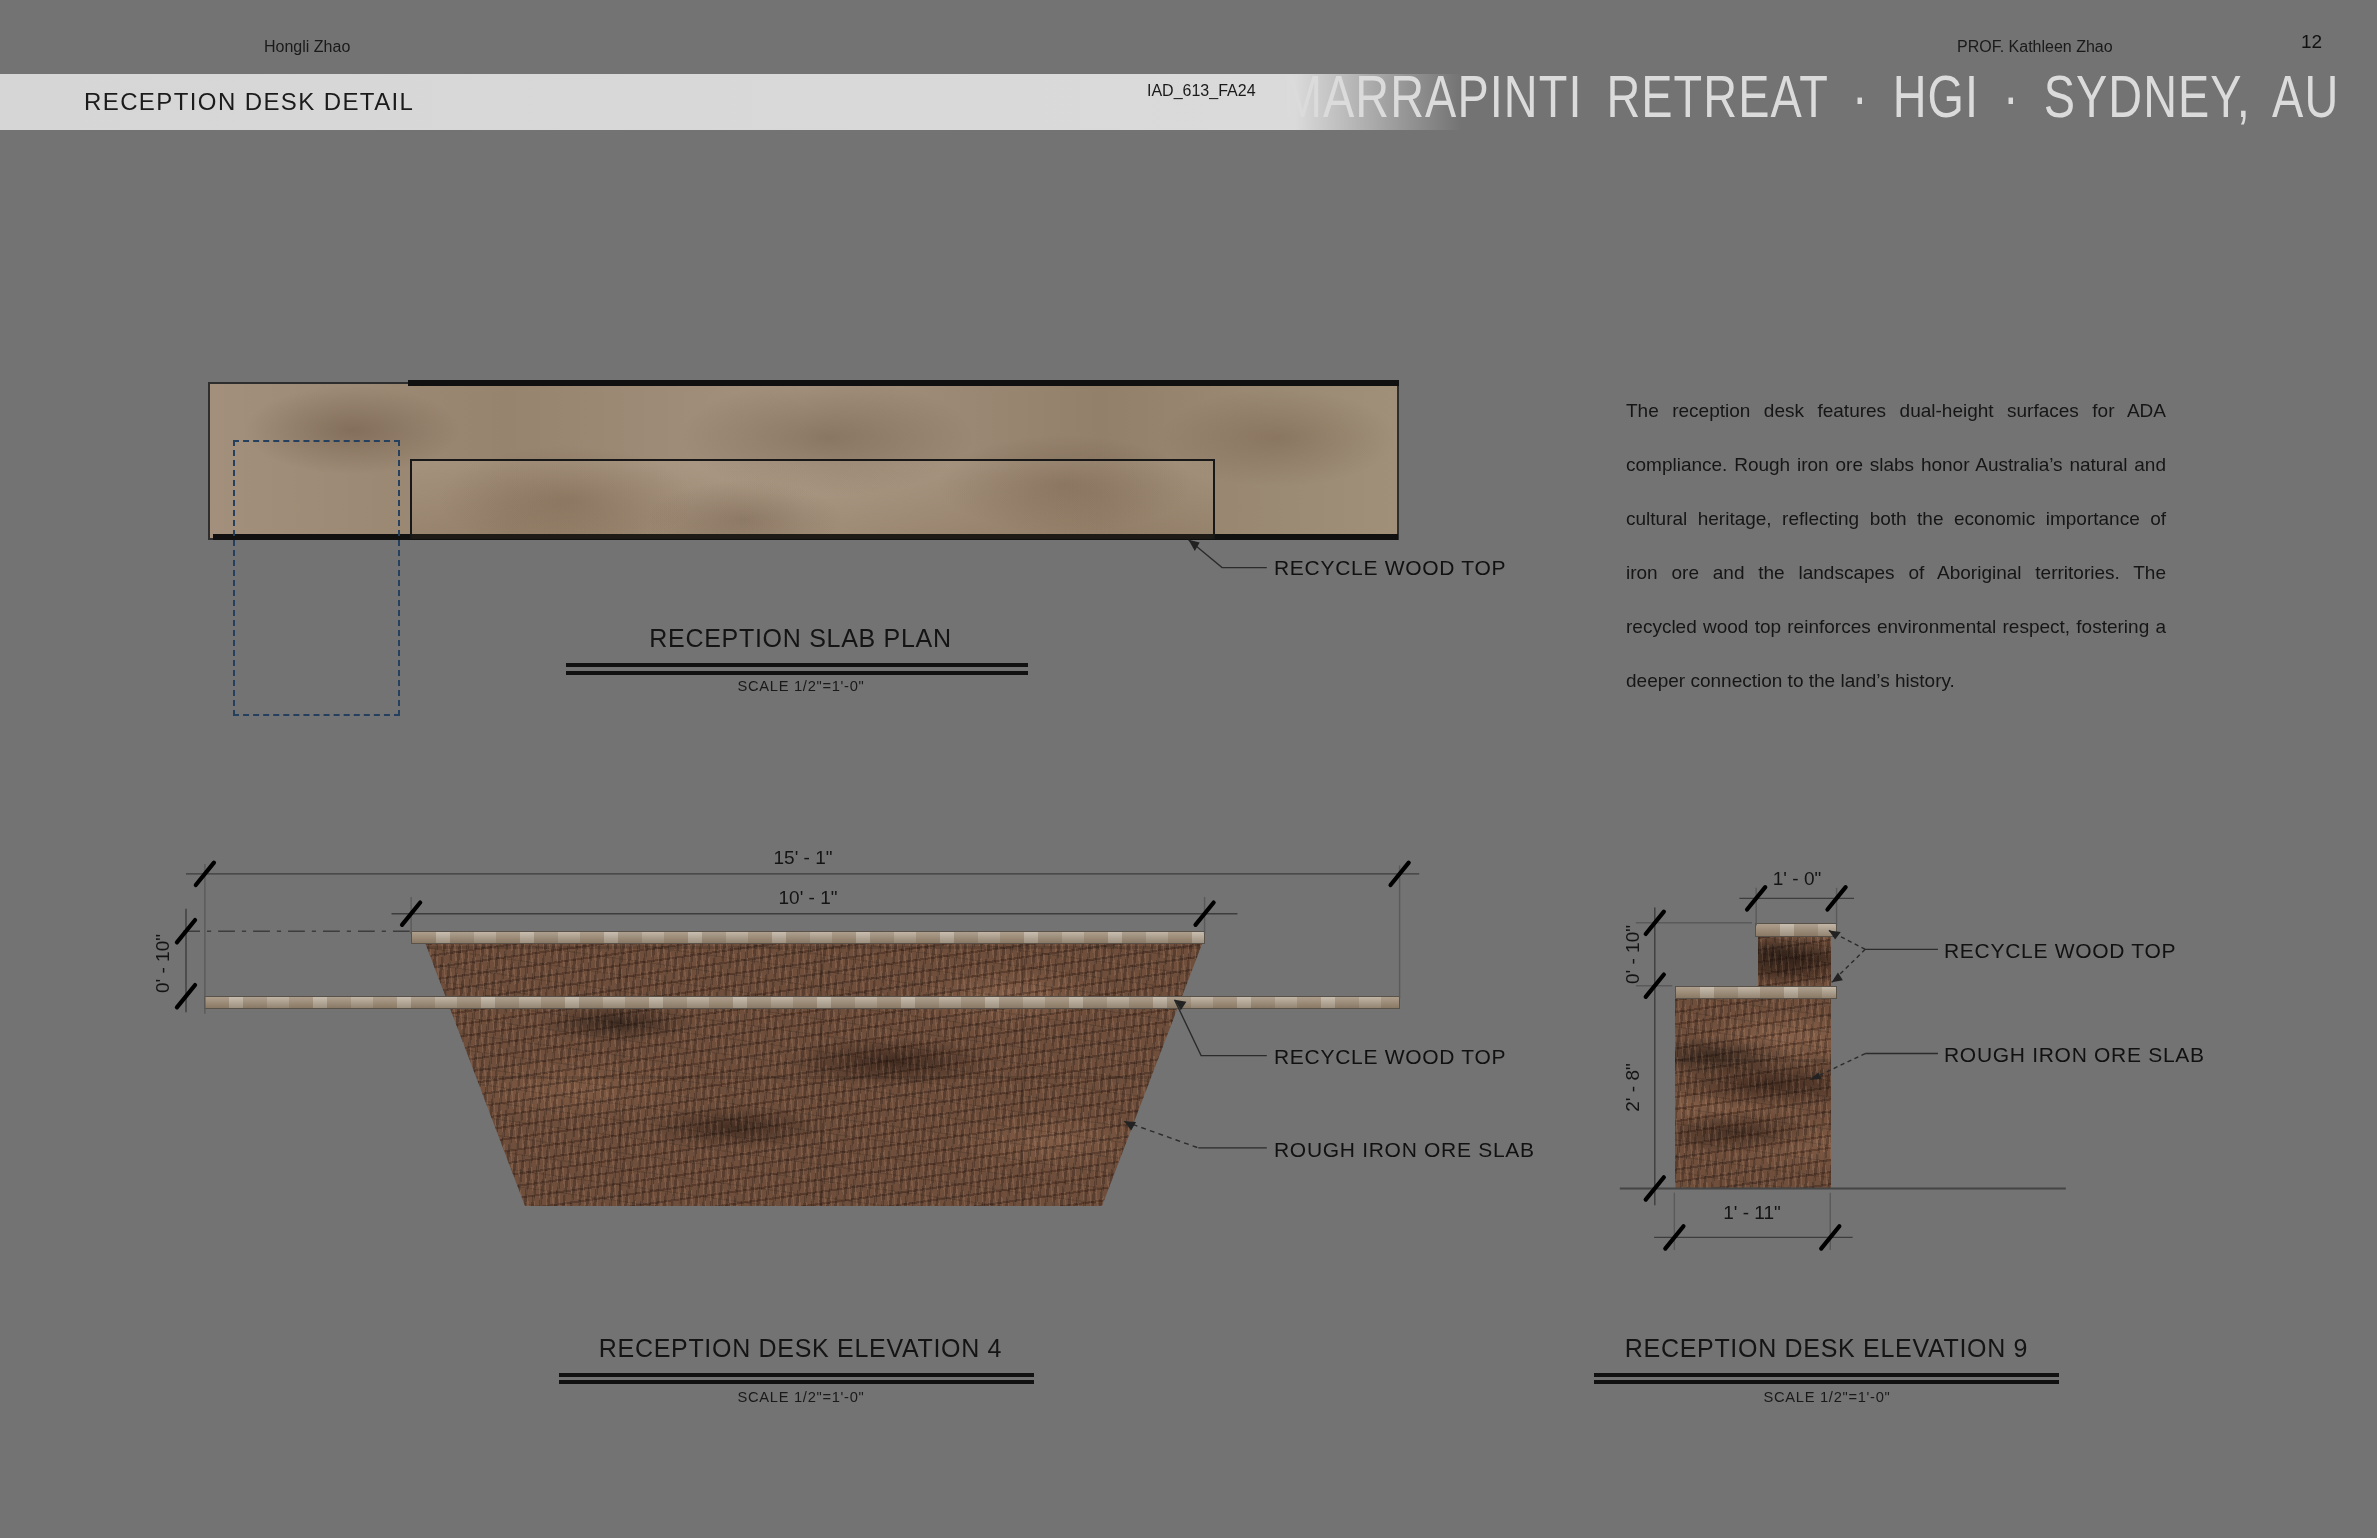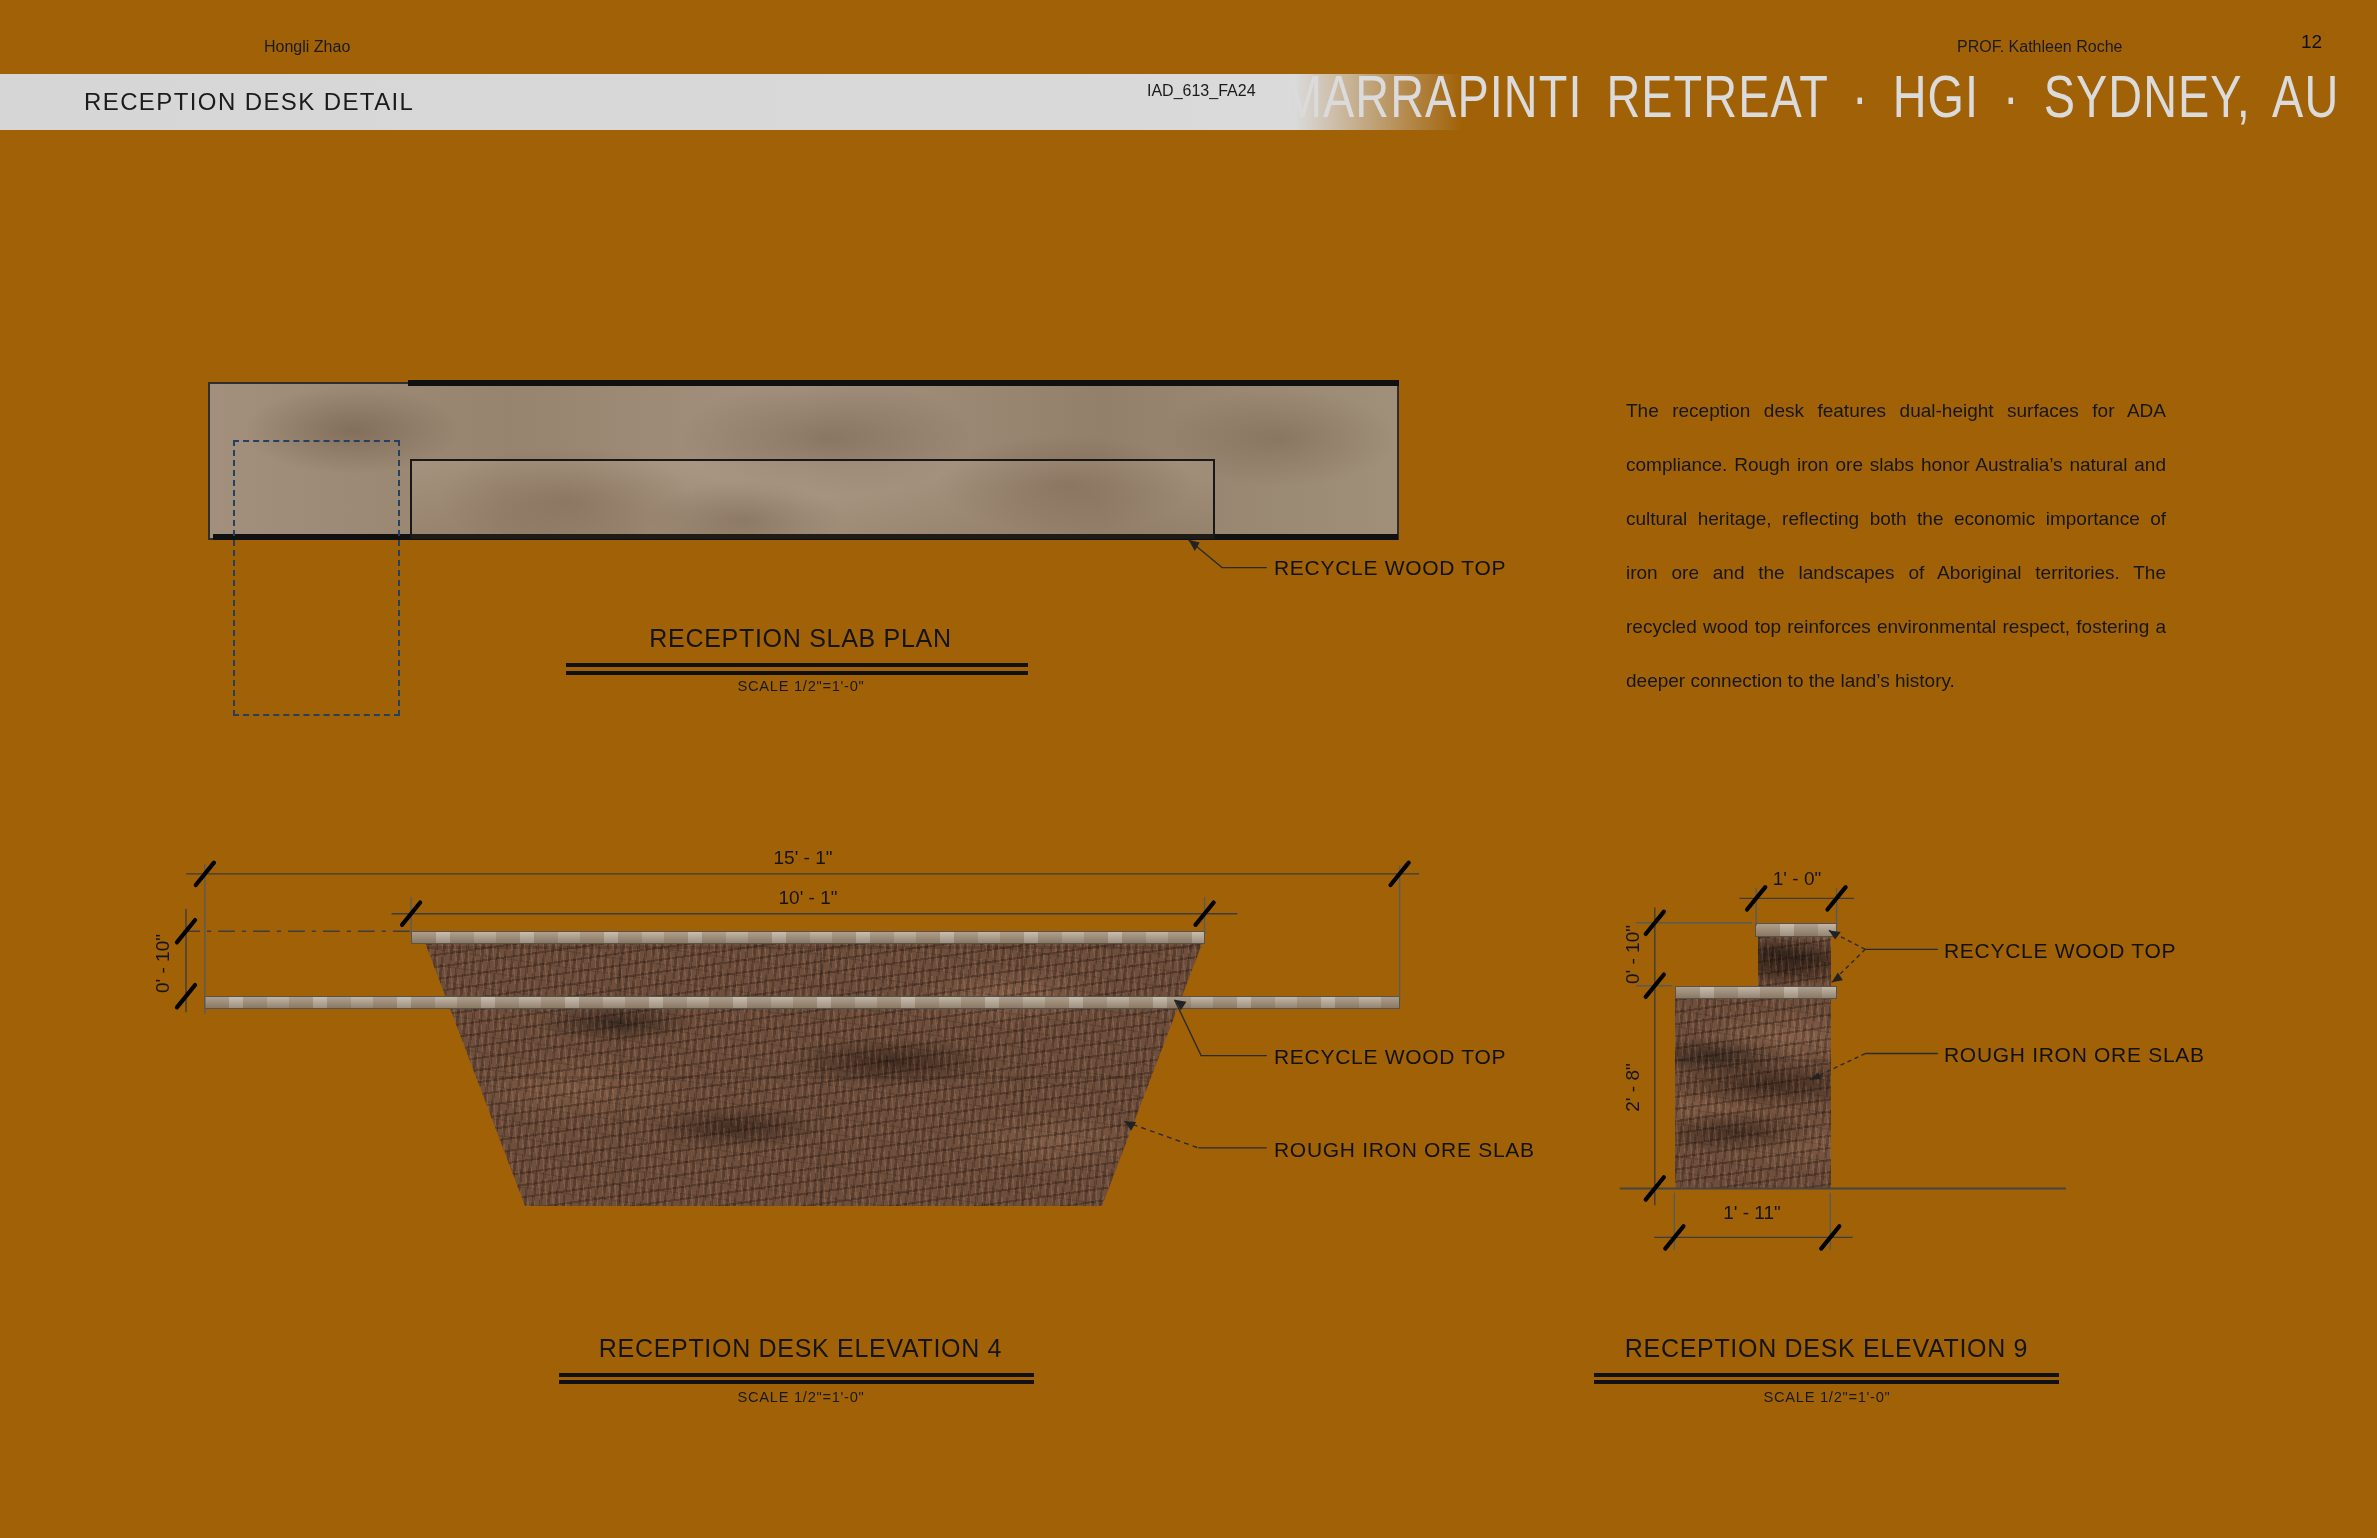--- a/index.html
+++ b/index.html
@@ -1,16 +1,16 @@
 <!DOCTYPE html>
 <html style="font-size:11.2px"><head>
 <meta charset="utf-8">
 <style>
   html,body{margin:0;padding:0;background:#ffffff;}
-  .page{position:relative;width:2377px;height:1538px;background:#a16207;overflow:hidden;
+  .page{position:relative;width:2377px;height:1538px;background:#737373;overflow:hidden;
         font-family:"Liberation Sans",sans-serif;color:#161616;}
   .abs{position:absolute;}
   .hdr{font-size:16px;color:#1a1a1a;white-space:nowrap;}
   .pagenum{font-size:19px;color:#111;}
   .banner-bar{left:0;top:74px;width:2377px;height:56px;
       background:linear-gradient(90deg,#d6d6d6 0%,#d9d9d9 40%,#dadada 54.5%,rgba(218,218,218,0) 61.5%);}
   .section-title{left:84px;top:74px;height:56px;display:flex;align-items:center;
       font-size:24px;letter-spacing:1.4px;color:#1b1b1b;}
   .project-title{right:38px;top:67px;font-size:60px;line-height:1;color:#dbdbdb;
       letter-spacing:1.4px;word-spacing:12.6px;white-space:nowrap;
@@ -54,21 +54,21 @@
   svg.overlay{left:0;top:0;pointer-events:none;}
   .z1{z-index:1}.z2{z-index:2}.z3{z-index:3}.z5{z-index:5}.z6{z-index:6}
 </style>
 </head>
 <body>
 
 <div class="page">
 
   <div class="abs hdr z6" style="left:264px;top:38px;">Hongli Zhao</div>
   <div class="abs hdr z6" style="left:1147px;top:38px;margin-top:44px;">IAD_613_FA24</div>
-  <div class="abs hdr z6" style="left:1957px;top:38px;">PROF. Kathleen Roche</div>
+  <div class="abs hdr z6" style="left:1957px;top:38px;">PROF. Kathleen Zhao</div>
   <div class="abs pagenum z6" style="left:2301px;top:31px;">12</div>
 
   <div class="abs banner-bar z1"></div>
   <div class="abs section-title z2">RECEPTION DESK DETAIL</div>
   <div class="abs project-title z2">MARRAPINTI RETREAT · HGI · SYDNEY, AU</div>
 
   <div class="abs planwood z1" style="left:208px;top:382px;width:1191px;height:158px;border:2.1px solid #2e2e2e;box-sizing:border-box;"></div>
   <div class="abs z2" style="left:408px;top:380px;width:991px;height:6.3px;background:#101010;"></div>
   <div class="abs z2" style="left:213px;top:534px;width:1185px;height:6.3px;background:#101010;"></div>
   <div class="abs innerRect z2" style="left:410px;top:459px;width:801px;height:78px;"></div>

